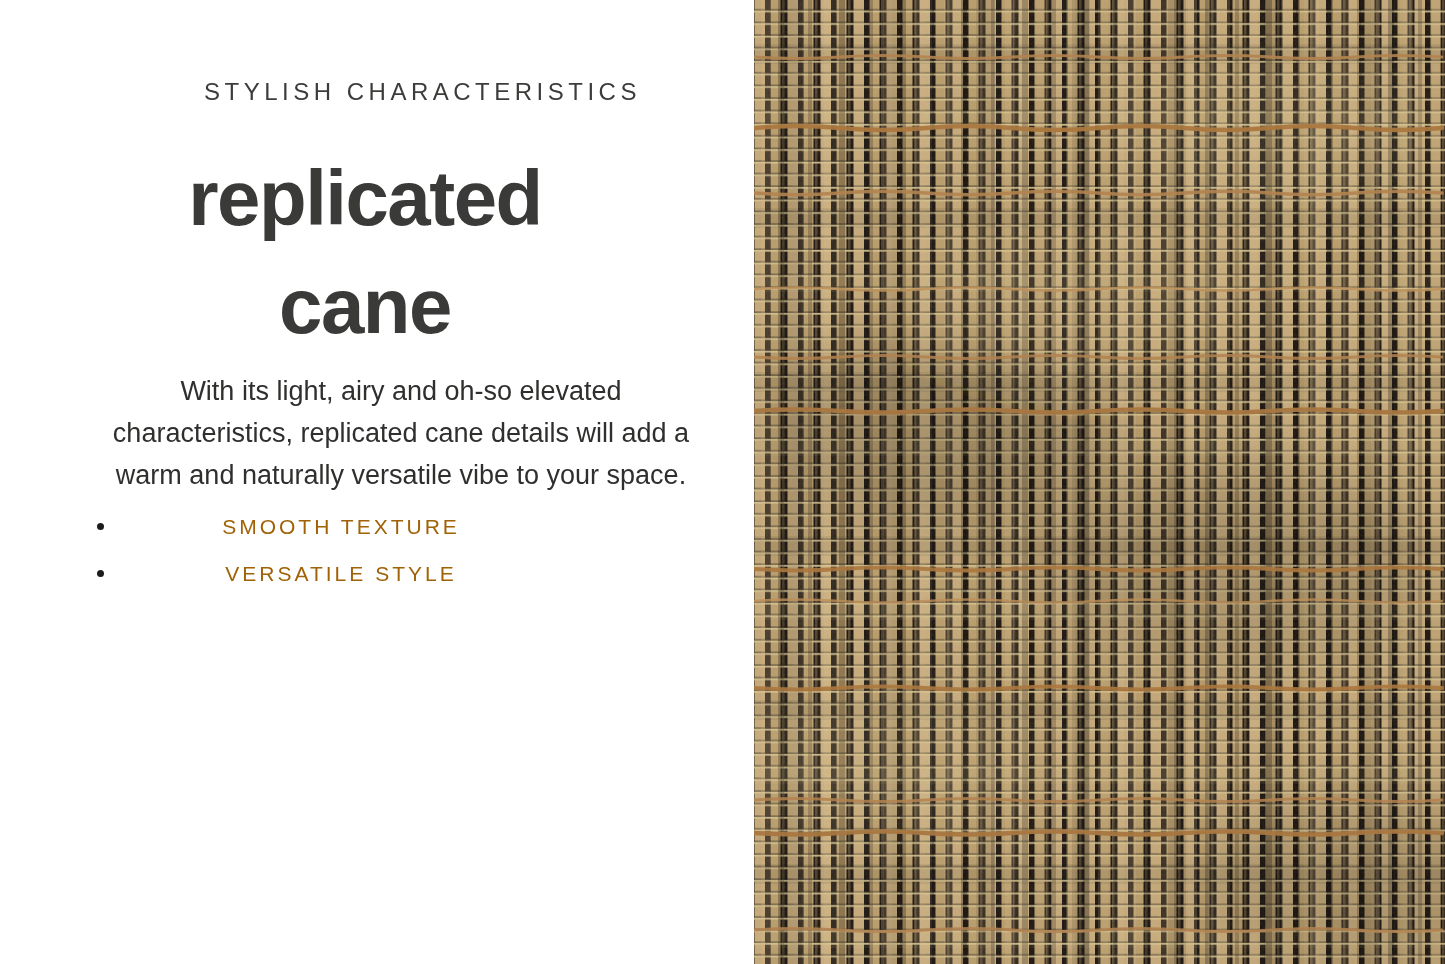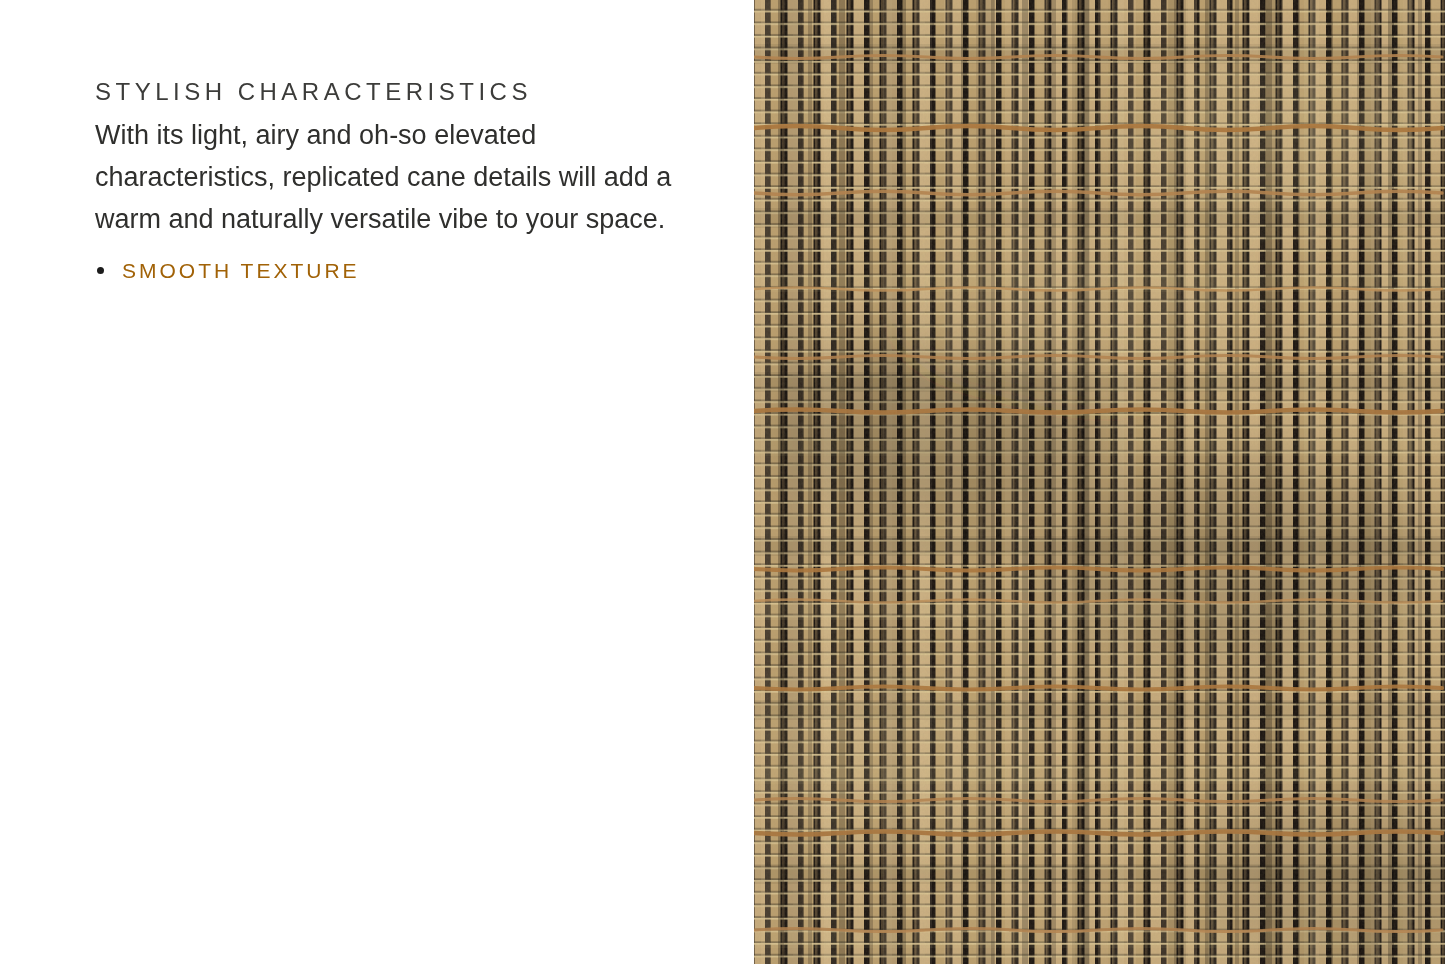--- a/index.html
+++ b/index.html
@@ -10,20 +10,21 @@
     background: #ffffff;
     overflow: hidden;
     font-family: "Liberation Sans", "DejaVu Sans", sans-serif;
   }
   .text-col {
     position: absolute;
     left: 0; top: 0; bottom: 0;
     width: 754px;
     padding: 80px 4px 0 95px;
     box-sizing: border-box;
+    text-align: center;
   }
   .eyebrow {
     font-size: 24px;
     letter-spacing: 4.5px;
     line-height: 24px;
     font-weight: 400;
     color: #3c3c3a;
   }
   .title {
     margin: 40px 0 0 0;
@@ -75,27 +76,32 @@
   .texture svg { display: block; width: 691px; height: 964px; }
 </style>
 </head>
 <body>
 
 <div class="slide">
 
   <div class="text-col">
     <div class="eyebrow">STYLISH CHARACTERISTICS</div>
 
+    <h1 class="title">replicated cane</h1>
 
     <p class="desc">With its light, airy and oh-so elevated characteristics, replicated cane details will add a warm and naturally versatile vibe to your space.</p>
 
     <ul class="features">
       <li>
         <span class="dot"></span>
         <span>SMOOTH TEXTURE</span>
+      </li>
+      <li>
+        <span class="dot"></span>
+        <span>VERSATILE STYLE</span>
       </li>
     </ul>
   </div>
 
   <div class="texture" role="img" aria-label="Woven replicated cane material swatch">
     <svg viewBox="0 0 691 964" preserveAspectRatio="none" xmlns="http://www.w3.org/2000/svg">
       <defs>
 
         <pattern id="weave" width="33" height="12.6" patternUnits="userSpaceOnUse">
           <rect width="33" height="12.6" fill="#1b1511"></rect>

